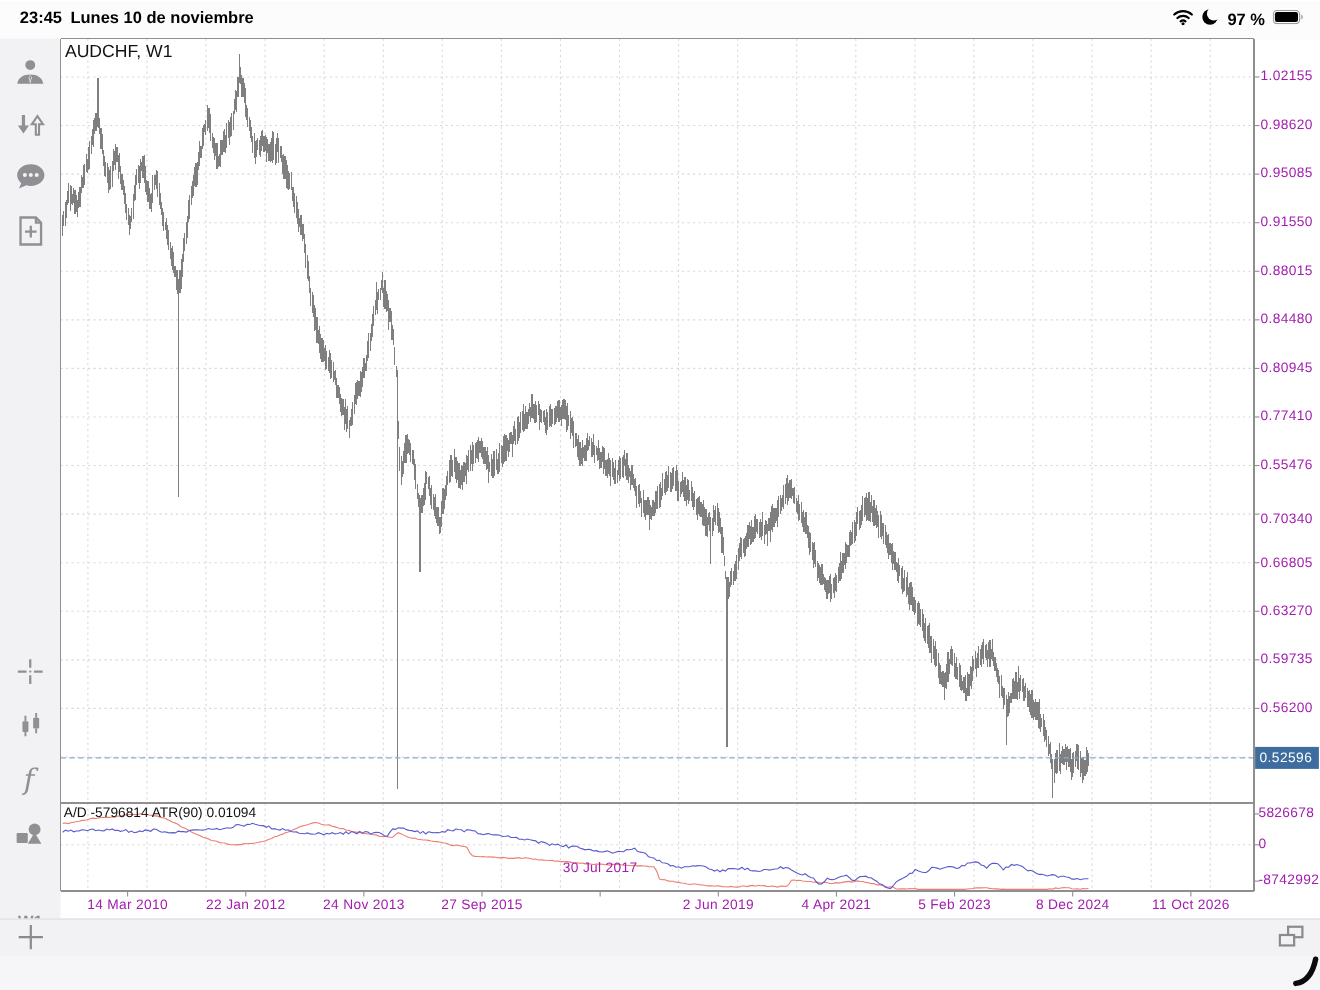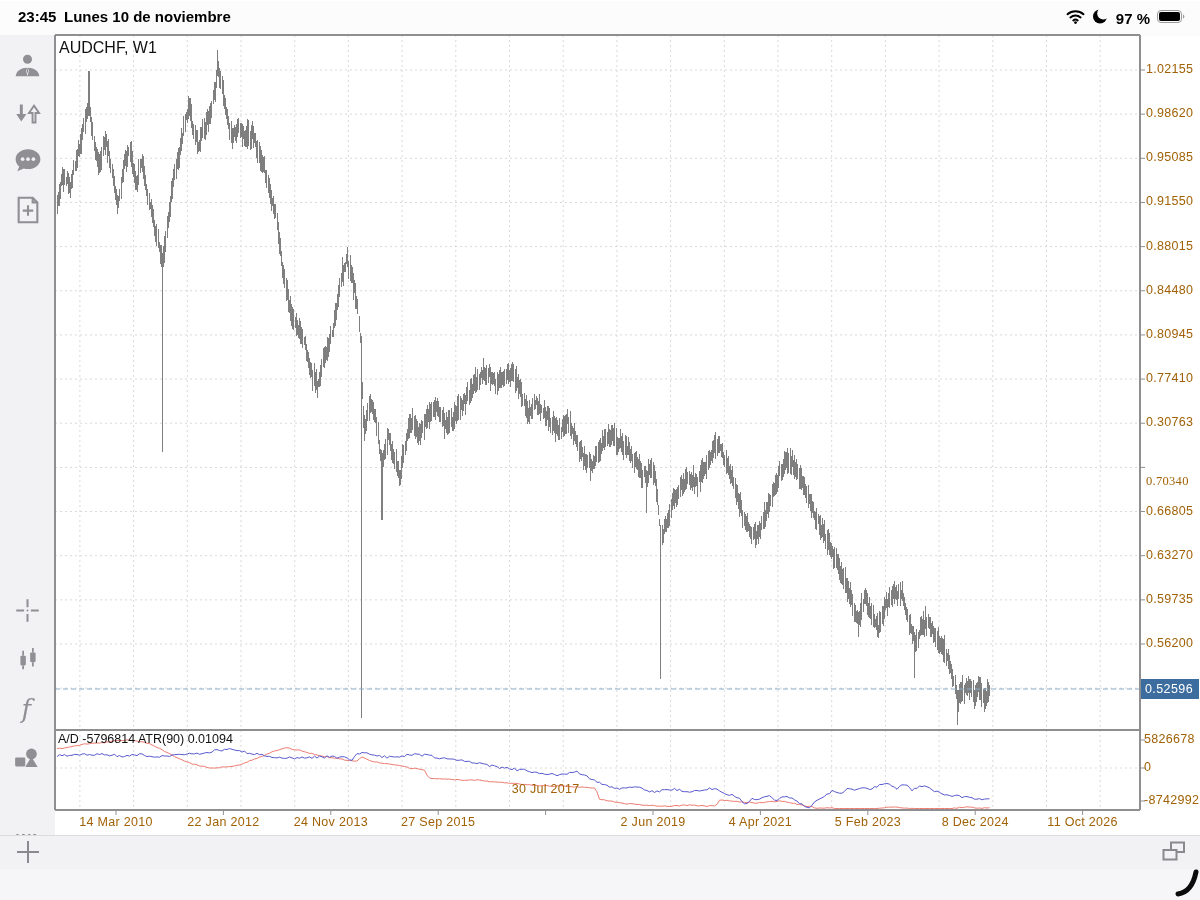--- a/index.html
+++ b/index.html
@@ -16,21 +16,21 @@
   
   .sidebar{position:absolute;left:0;top:35px;width:55px;height:800px;background:#f2f2f4;}
   .side-btn{position:absolute;left:0;width:55px;height:40px;display:flex;align-items:center;justify-content:center;background:none;border:none;padding:0;}
   .side-btn svg{display:block;}
   .tf-label{position:absolute;left:0;top:795px;width:55px;text-align:center;font-size:15px;font-weight:700;color:#8e8e93;}
 
   
   #chart-svg{position:absolute;left:0;top:0;pointer-events:none;}
   .symbol-label{position:absolute;left:59px;top:39px;font-size:16px;color:#111;}
   .ind-label{position:absolute;left:58px;top:732px;font-size:12.5px;color:#111;white-space:nowrap;}
-  .axis-label{position:absolute;font-size:12.5px;color:#a16207;letter-spacing:.3px;white-space:nowrap;text-align:right;}
+  .axis-label{position:absolute;font-size:12.5px;color:#a21caf;letter-spacing:.3px;white-space:nowrap;text-align:right;}
   .date-label{transform:translateX(-50%);}
   .price-badge{position:absolute;left:1141px;width:58px;height:20px;display:flex;align-items:center;
     padding-left:4px;box-sizing:border-box;color:#fff;font-size:12.5px;letter-spacing:.4px;}
 
   
   .tabbar{position:absolute;left:0;top:835px;width:1200px;height:33px;background:#f2f2f4;
     border-top:1px solid #dcdcde;border-bottom:1px solid #e8e8ea;box-sizing:content-box;}
   .plus-btn{position:absolute;left:15px;top:839px;width:26px;height:26px;background:none;border:none;padding:0;}
   .tabs{position:absolute;left:59px;top:835px;height:34px;display:flex;align-items:center;gap:19px;}
   .tab{font-size:14px;font-weight:700;color:#86868b;background:none;border:none;padding:3px 9px;border-radius:6px;font-family:"Liberation Sans",sans-serif;}
@@ -214,22 +214,22 @@
   <div class="price-badge" id="price-badge" style="top: 679.016px; background: rgb(61, 109, 158);">0.52596</div>
   <div id="price-axis">
       <div class="axis-label" style="left: 1146px; top: 62px;">1.02155</div>
       <div class="axis-label" style="left: 1146px; top: 106.154px;">0.98620</div>
       <div class="axis-label" style="left: 1146px; top: 150.308px;">0.95085</div>
       <div class="axis-label" style="left: 1146px; top: 194.462px;">0.91550</div>
       <div class="axis-label" style="left: 1146px; top: 238.615px;">0.88015</div>
       <div class="axis-label" style="left: 1146px; top: 282.769px;">0.84480</div>
       <div class="axis-label" style="left: 1146px; top: 326.923px;">0.80945</div>
       <div class="axis-label" style="left: 1146px; top: 371.077px;">0.77410</div>
-      <div class="axis-label" style="left: 1146px; top: 415.231px;">0.30763</div>
-      <div class="axis-label" style="left: 1146px; top: 474px; font-family: Liberation Serif, serif;">0.70340</div>
+      <div class="axis-label" style="left: 1146px; top: 415.231px;">0.55476</div>
+      <div class="axis-label" style="left: 1146px; top: 464px;">0.70340</div>
       <div class="axis-label" style="left: 1146px; top: 503.538px;">0.66805</div>
       <div class="axis-label" style="left: 1146px; top: 547.692px;">0.63270</div>
       <div class="axis-label" style="left: 1146px; top: 591.846px;">0.59735</div>
       <div class="axis-label" style="left: 1146px; top: 636px;">0.56200</div>
     </div>
   <div id="ind-axis">
       <div class="axis-label" style="left: 1144px; top: 732px;">5826678</div>
       <div class="axis-label" style="left: 1144px; top: 760px;">0</div>
       <div class="axis-label" style="left: 1144px; top: 793px;">-8742992</div>
     </div>

